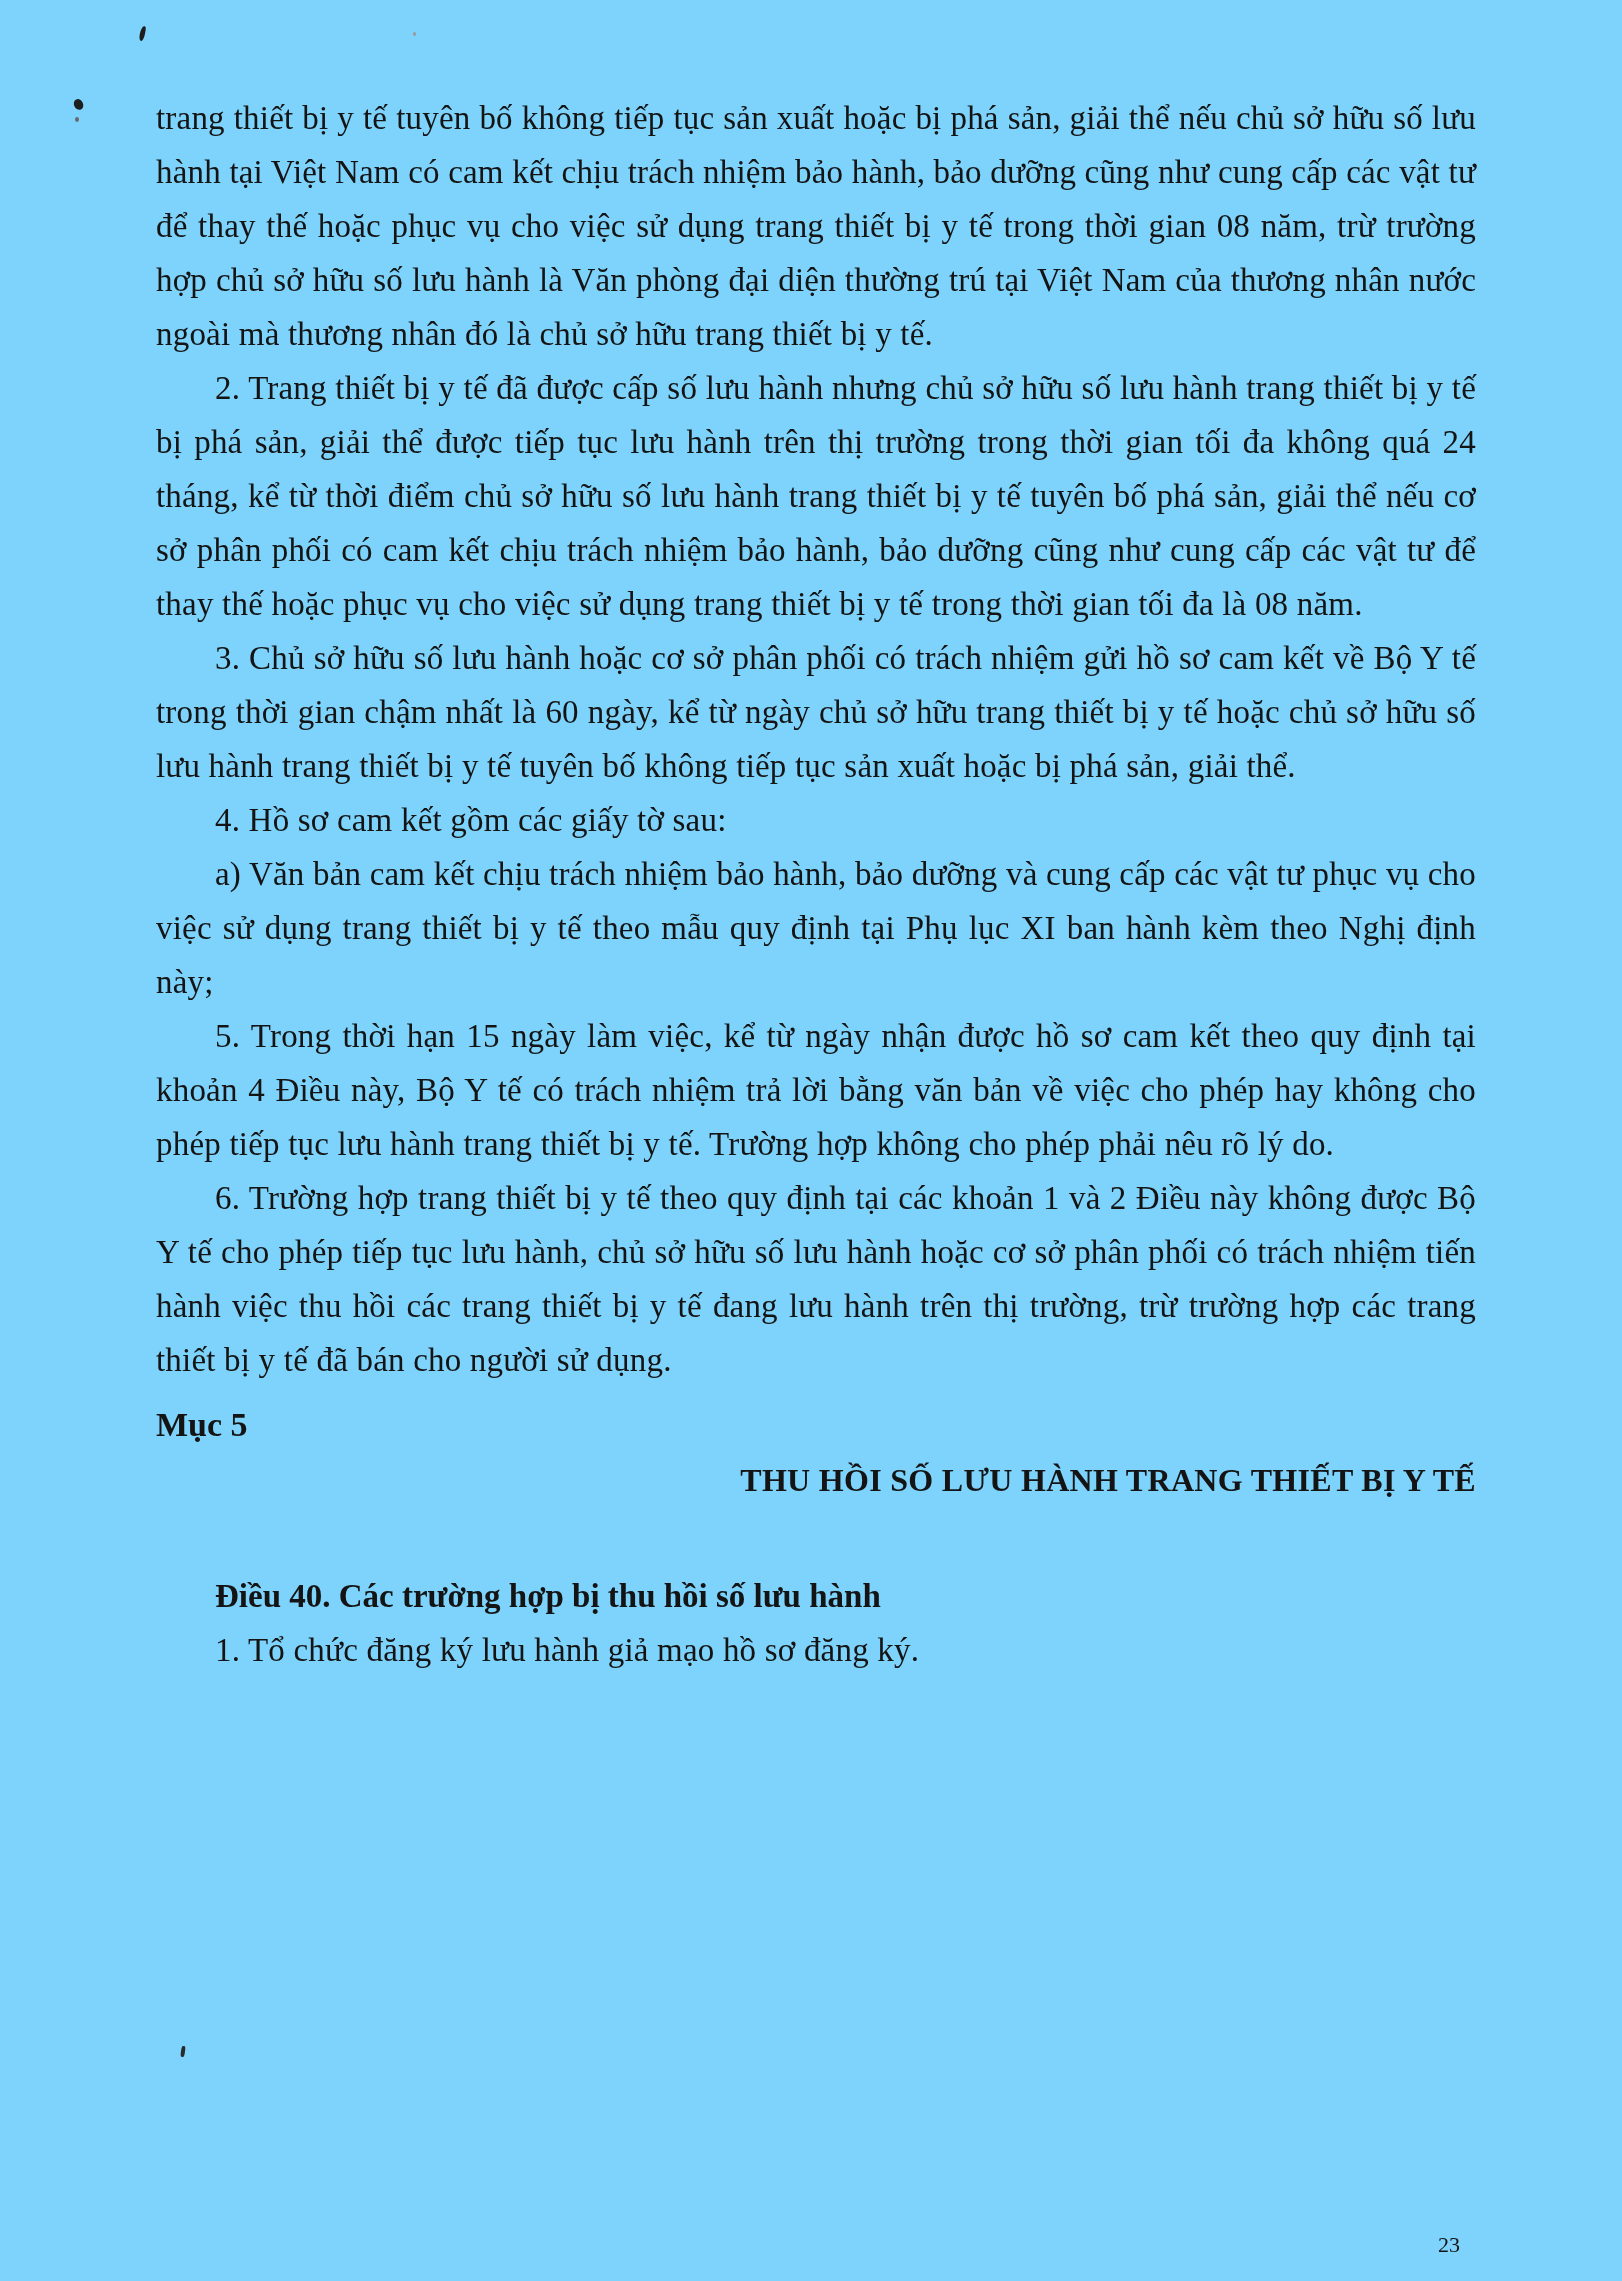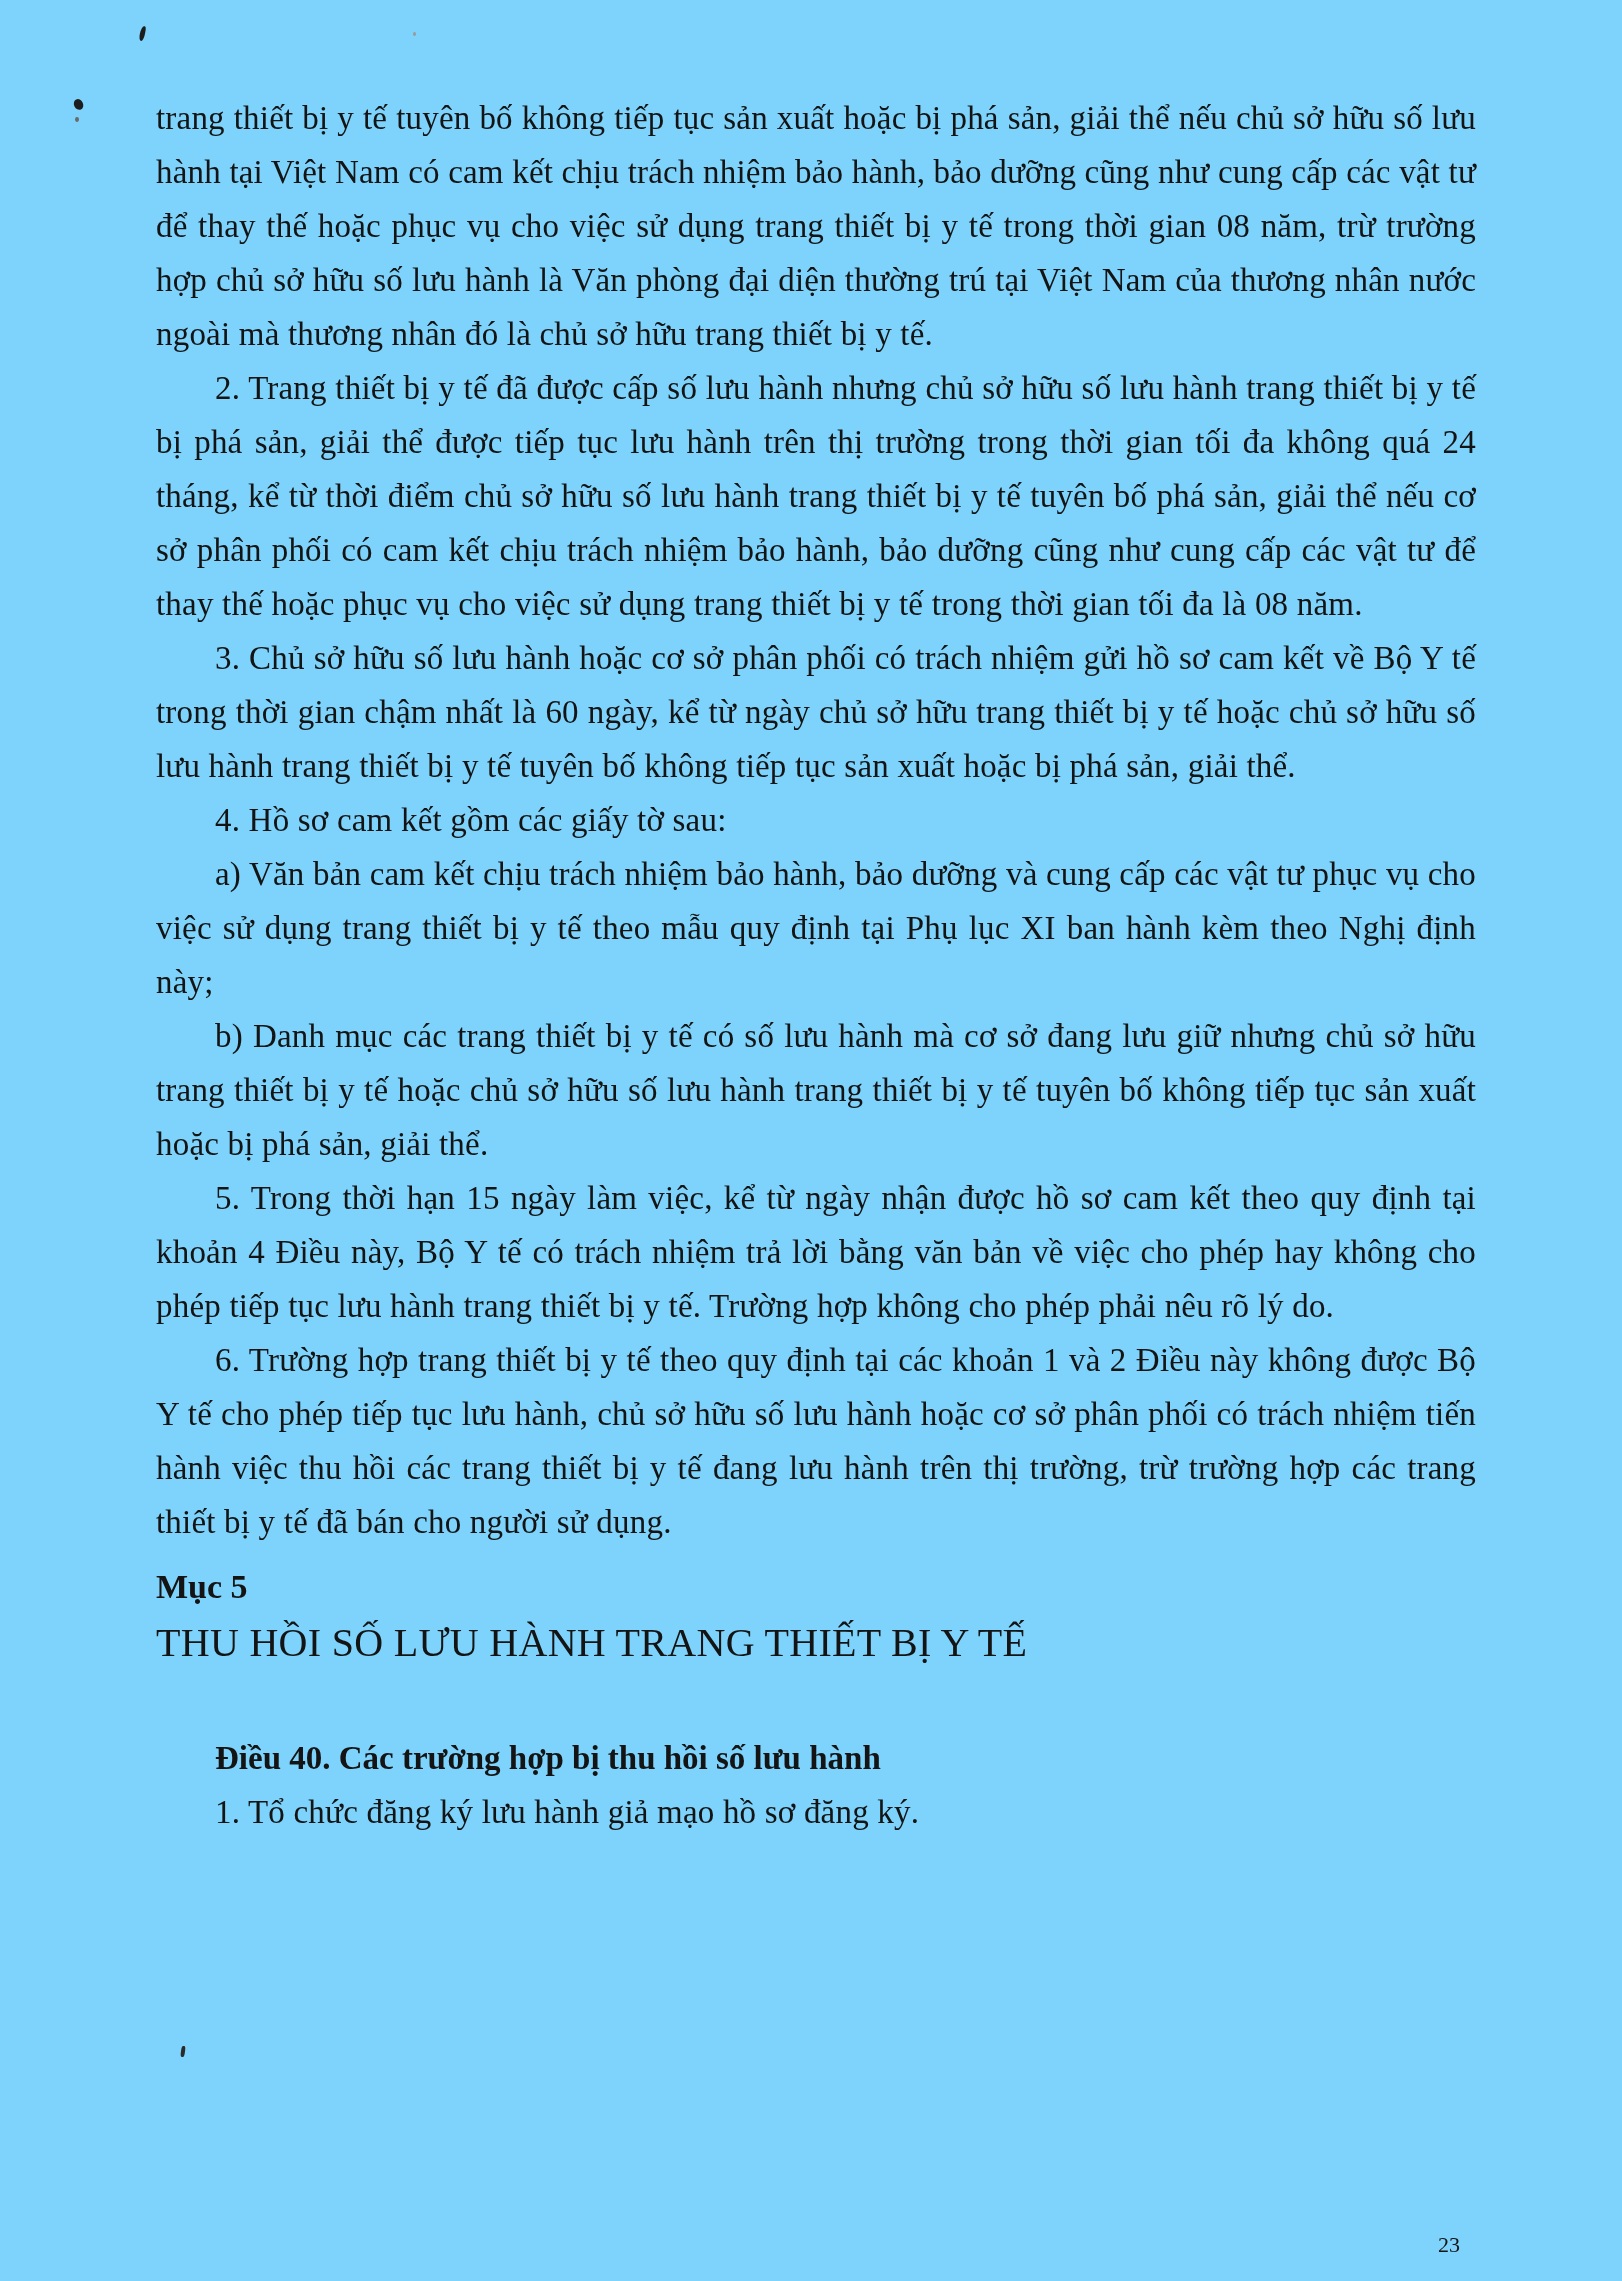--- a/index.html
+++ b/index.html
@@ -28,24 +28,24 @@
   p.ind { text-indent: 59px; }
   .kicker {
     margin: 9.8px 0 0 0;
     font-size: 34px;
     line-height: 55px;
     font-weight: bold;
     text-align: left;
   }
   .sec-title {
     margin: 0;
-    font-size: 40px;
+    font-size: 32px;
     line-height: 57px;
-    font-weight: normal;
-    text-align: left;
+    font-weight: bold;
+    text-align: right;
     letter-spacing: 0.3px;
   }
   .article-heading {
     margin: 60px 0 0 0;
     font-size: 33px;
     line-height: 54px;
     font-weight: bold;
     text-indent: 59px;
     text-align: left;
   }
@@ -75,21 +75,20 @@
   <div class="speck speck-dot"></div>
   <div class="speck speck-dot-sm"></div>
   <div class="speck speck-apos"></div>
 
   <main class="text-block">
     <p class="body">trang thiết bị y tế tuyên bố không tiếp tục sản xuất hoặc bị phá sản, giải thể nếu chủ sở hữu số lưu hành tại Việt Nam có cam kết chịu trách nhiệm bảo hành, bảo dưỡng cũng như cung cấp các vật tư để thay thế hoặc phục vụ cho việc sử dụng trang thiết bị y tế trong thời gian 08 năm, trừ trường hợp chủ sở hữu số lưu hành là Văn phòng đại diện thường trú tại Việt Nam của thương nhân nước ngoài mà thương nhân đó là chủ sở hữu trang thiết bị y tế.</p>
     <p class="body ind">2. Trang thiết bị y tế đã được cấp số lưu hành nhưng chủ sở hữu số lưu hành trang thiết bị y tế bị phá sản, giải thể được tiếp tục lưu hành trên thị trường trong thời gian tối đa không quá 24 tháng, kể từ thời điểm chủ sở hữu số lưu hành trang thiết bị y tế tuyên bố phá sản, giải thể nếu cơ sở phân phối có cam kết chịu trách nhiệm bảo hành, bảo dưỡng cũng như cung cấp các vật tư để thay thế hoặc phục vụ cho việc sử dụng trang thiết bị y tế trong thời gian tối đa là 08 năm.</p>
     <p class="body ind">3. Chủ sở hữu số lưu hành hoặc cơ sở phân phối có trách nhiệm gửi hồ sơ cam kết về Bộ Y tế trong thời gian chậm nhất là 60 ngày, kể từ ngày chủ sở hữu trang thiết bị y tế hoặc chủ sở hữu số lưu hành trang thiết bị y tế tuyên bố không tiếp tục sản xuất hoặc bị phá sản, giải thể.</p>
     <p class="body ind">4. Hồ sơ cam kết gồm các giấy tờ sau:</p>
     <p class="body ind">a) Văn bản cam kết chịu trách nhiệm bảo hành, bảo dưỡng và cung cấp các vật tư phục vụ cho việc sử dụng trang thiết bị y tế theo mẫu quy định tại Phụ lục XI ban hành kèm theo Nghị định này;</p>
-    <p class="body ind">b) Danh mục các trang thiết bị y tế có số lưu hành mà cơ sở đang lưu giữ nhưng chủ sở hữu trang thiết bị y tế hoặc chủ sở hữu số lưu hành trang thiết bị y tế tuyên bố không tiếp tục sản xuất hoặc bị phá sản, giải thể.</p>
     <p class="body ind">5. Trong thời hạn 15 ngày làm việc, kể từ ngày nhận được hồ sơ cam kết theo quy định tại khoản 4 Điều này, Bộ Y tế có trách nhiệm trả lời bằng văn bản về việc cho phép hay không cho phép tiếp tục lưu hành trang thiết bị y tế. Trường hợp không cho phép phải nêu rõ lý do.</p>
     <p class="body ind">6. Trường hợp trang thiết bị y tế theo quy định tại các khoản 1 và 2 Điều này không được Bộ Y tế cho phép tiếp tục lưu hành, chủ sở hữu số lưu hành hoặc cơ sở phân phối có trách nhiệm tiến hành việc thu hồi các trang thiết bị y tế đang lưu hành trên thị trường, trừ trường hợp các trang thiết bị y tế đã bán cho người sử dụng.</p>
 
     <h2 class="kicker">Mục 5</h2>
     <h1 class="sec-title">THU HỒI SỐ LƯU HÀNH TRANG THIẾT BỊ Y TẾ</h1>
 
     <h3 class="article-heading">Điều 40. Các trường hợp bị thu hồi số lưu hành</h3>
     <p class="body ind">1. Tổ chức đăng ký lưu hành giả mạo hồ sơ đăng ký.</p>
   </main>
 

